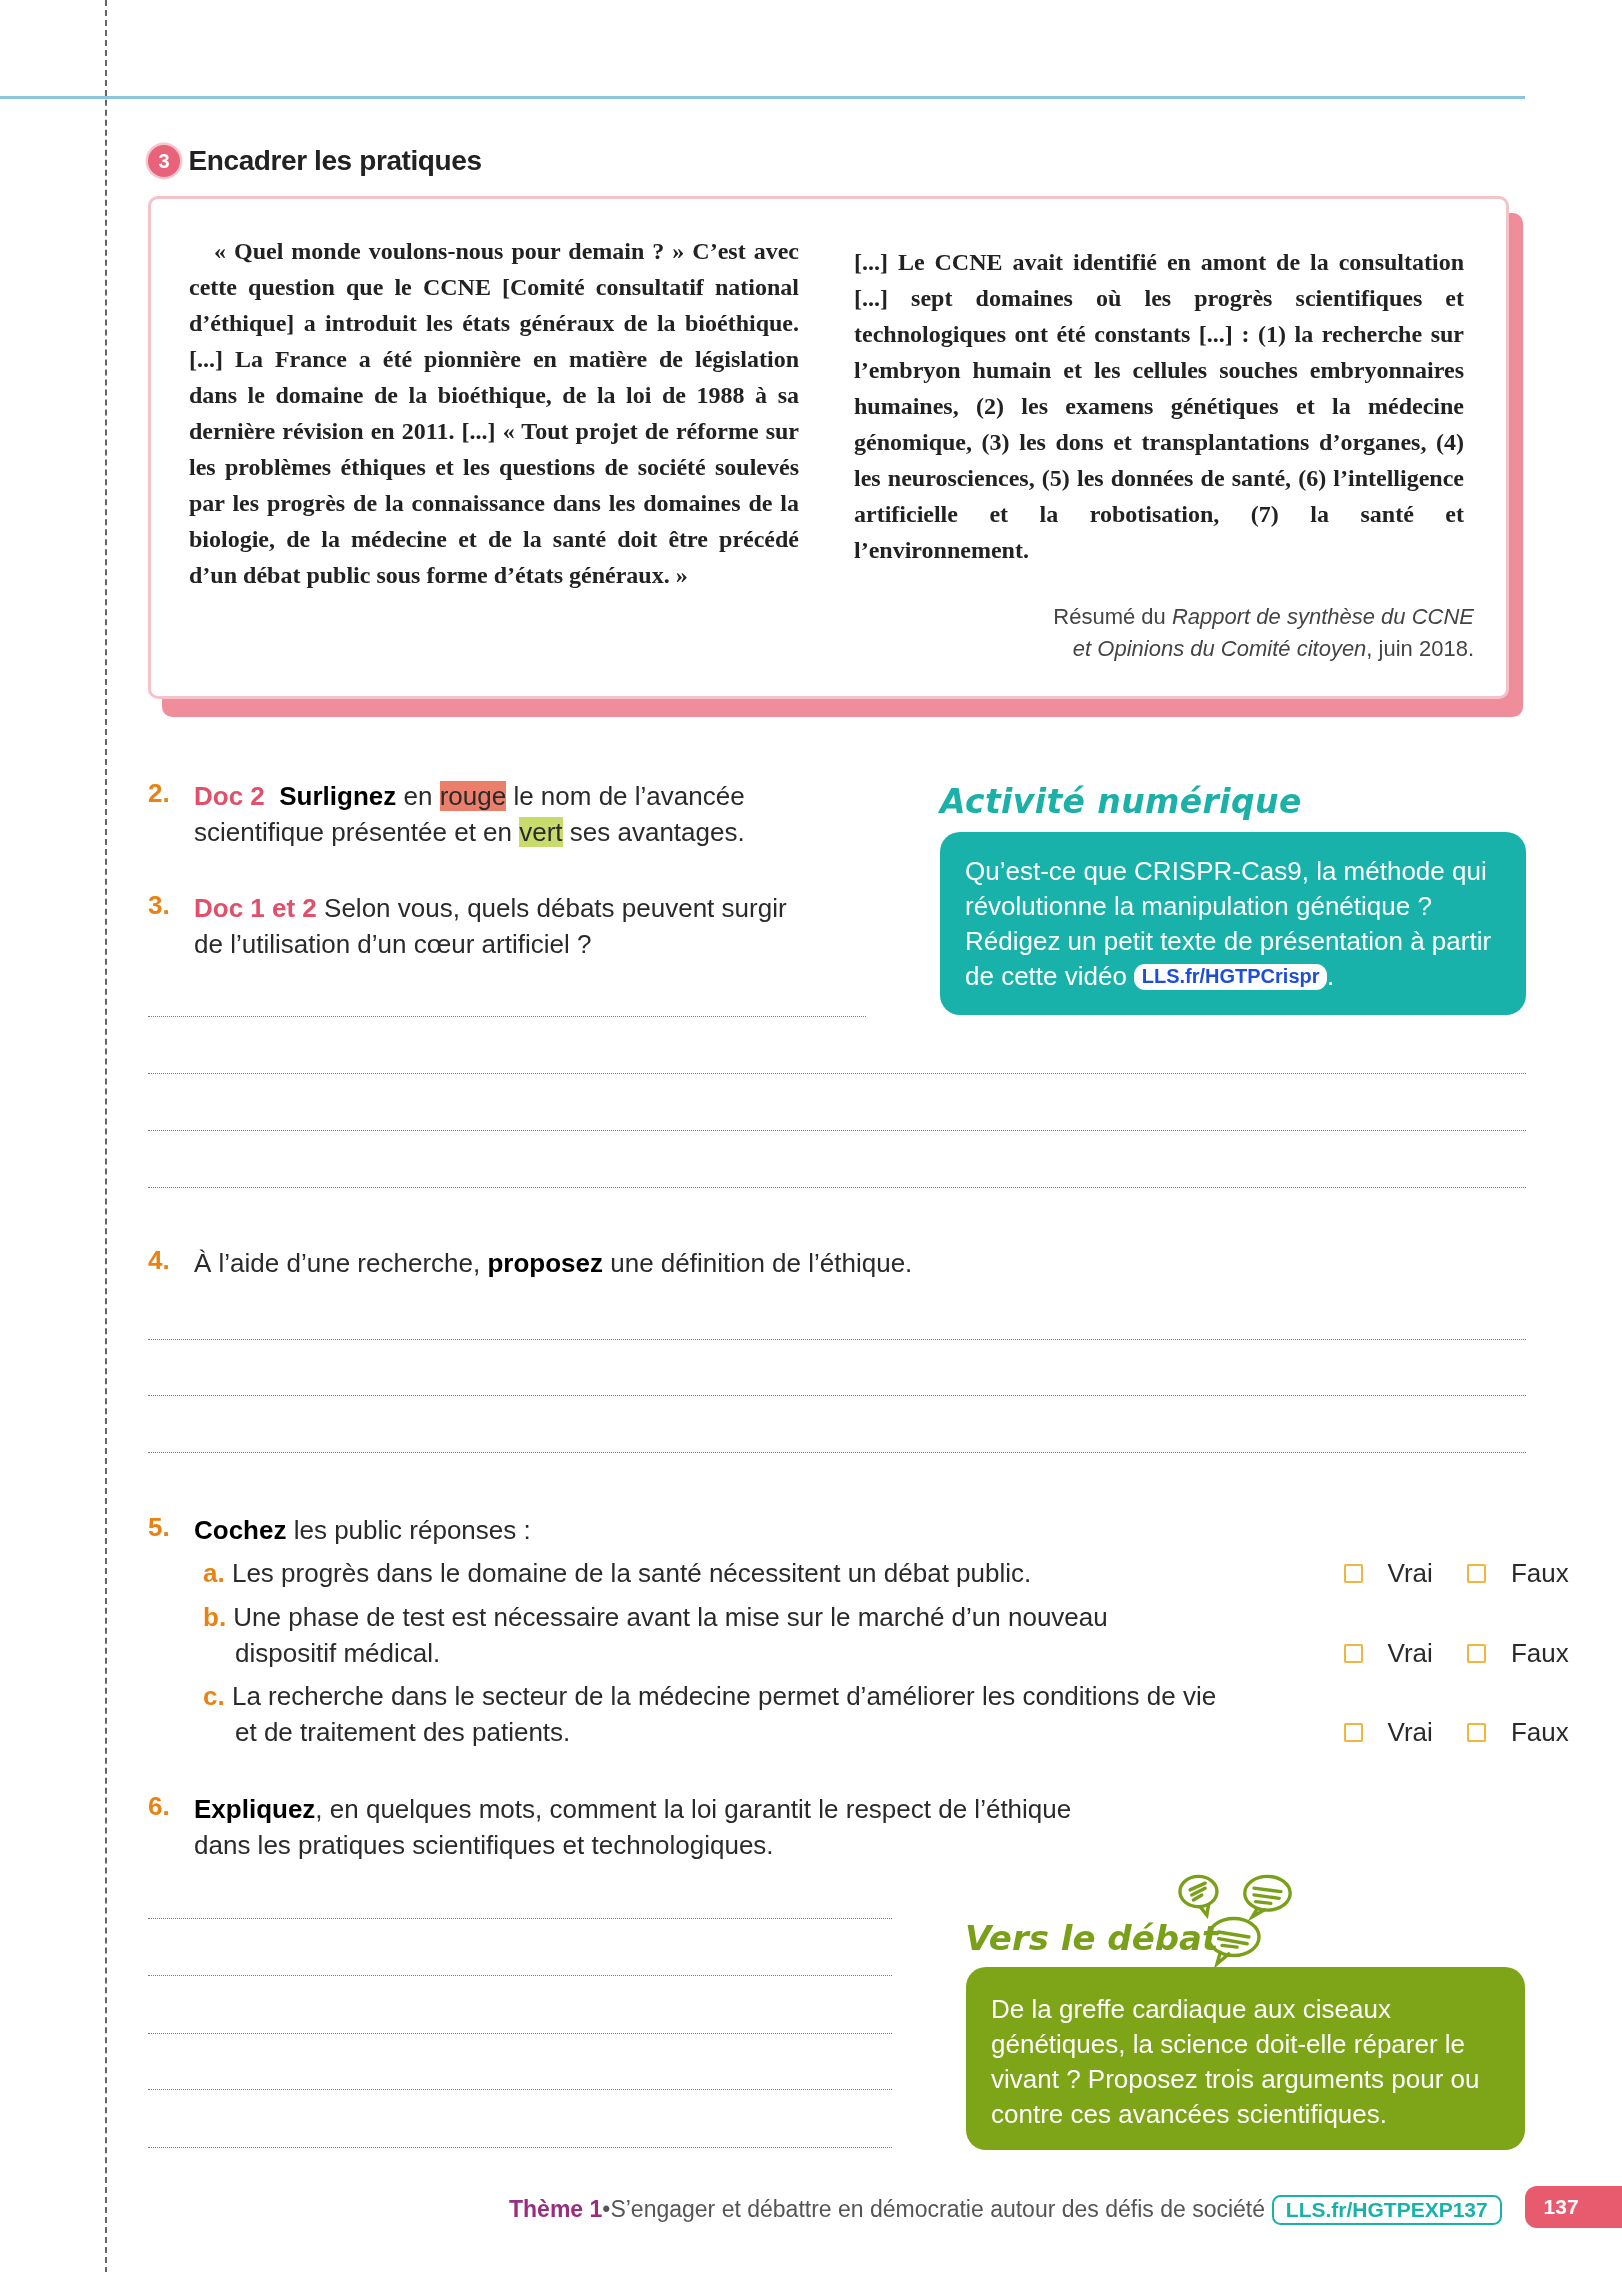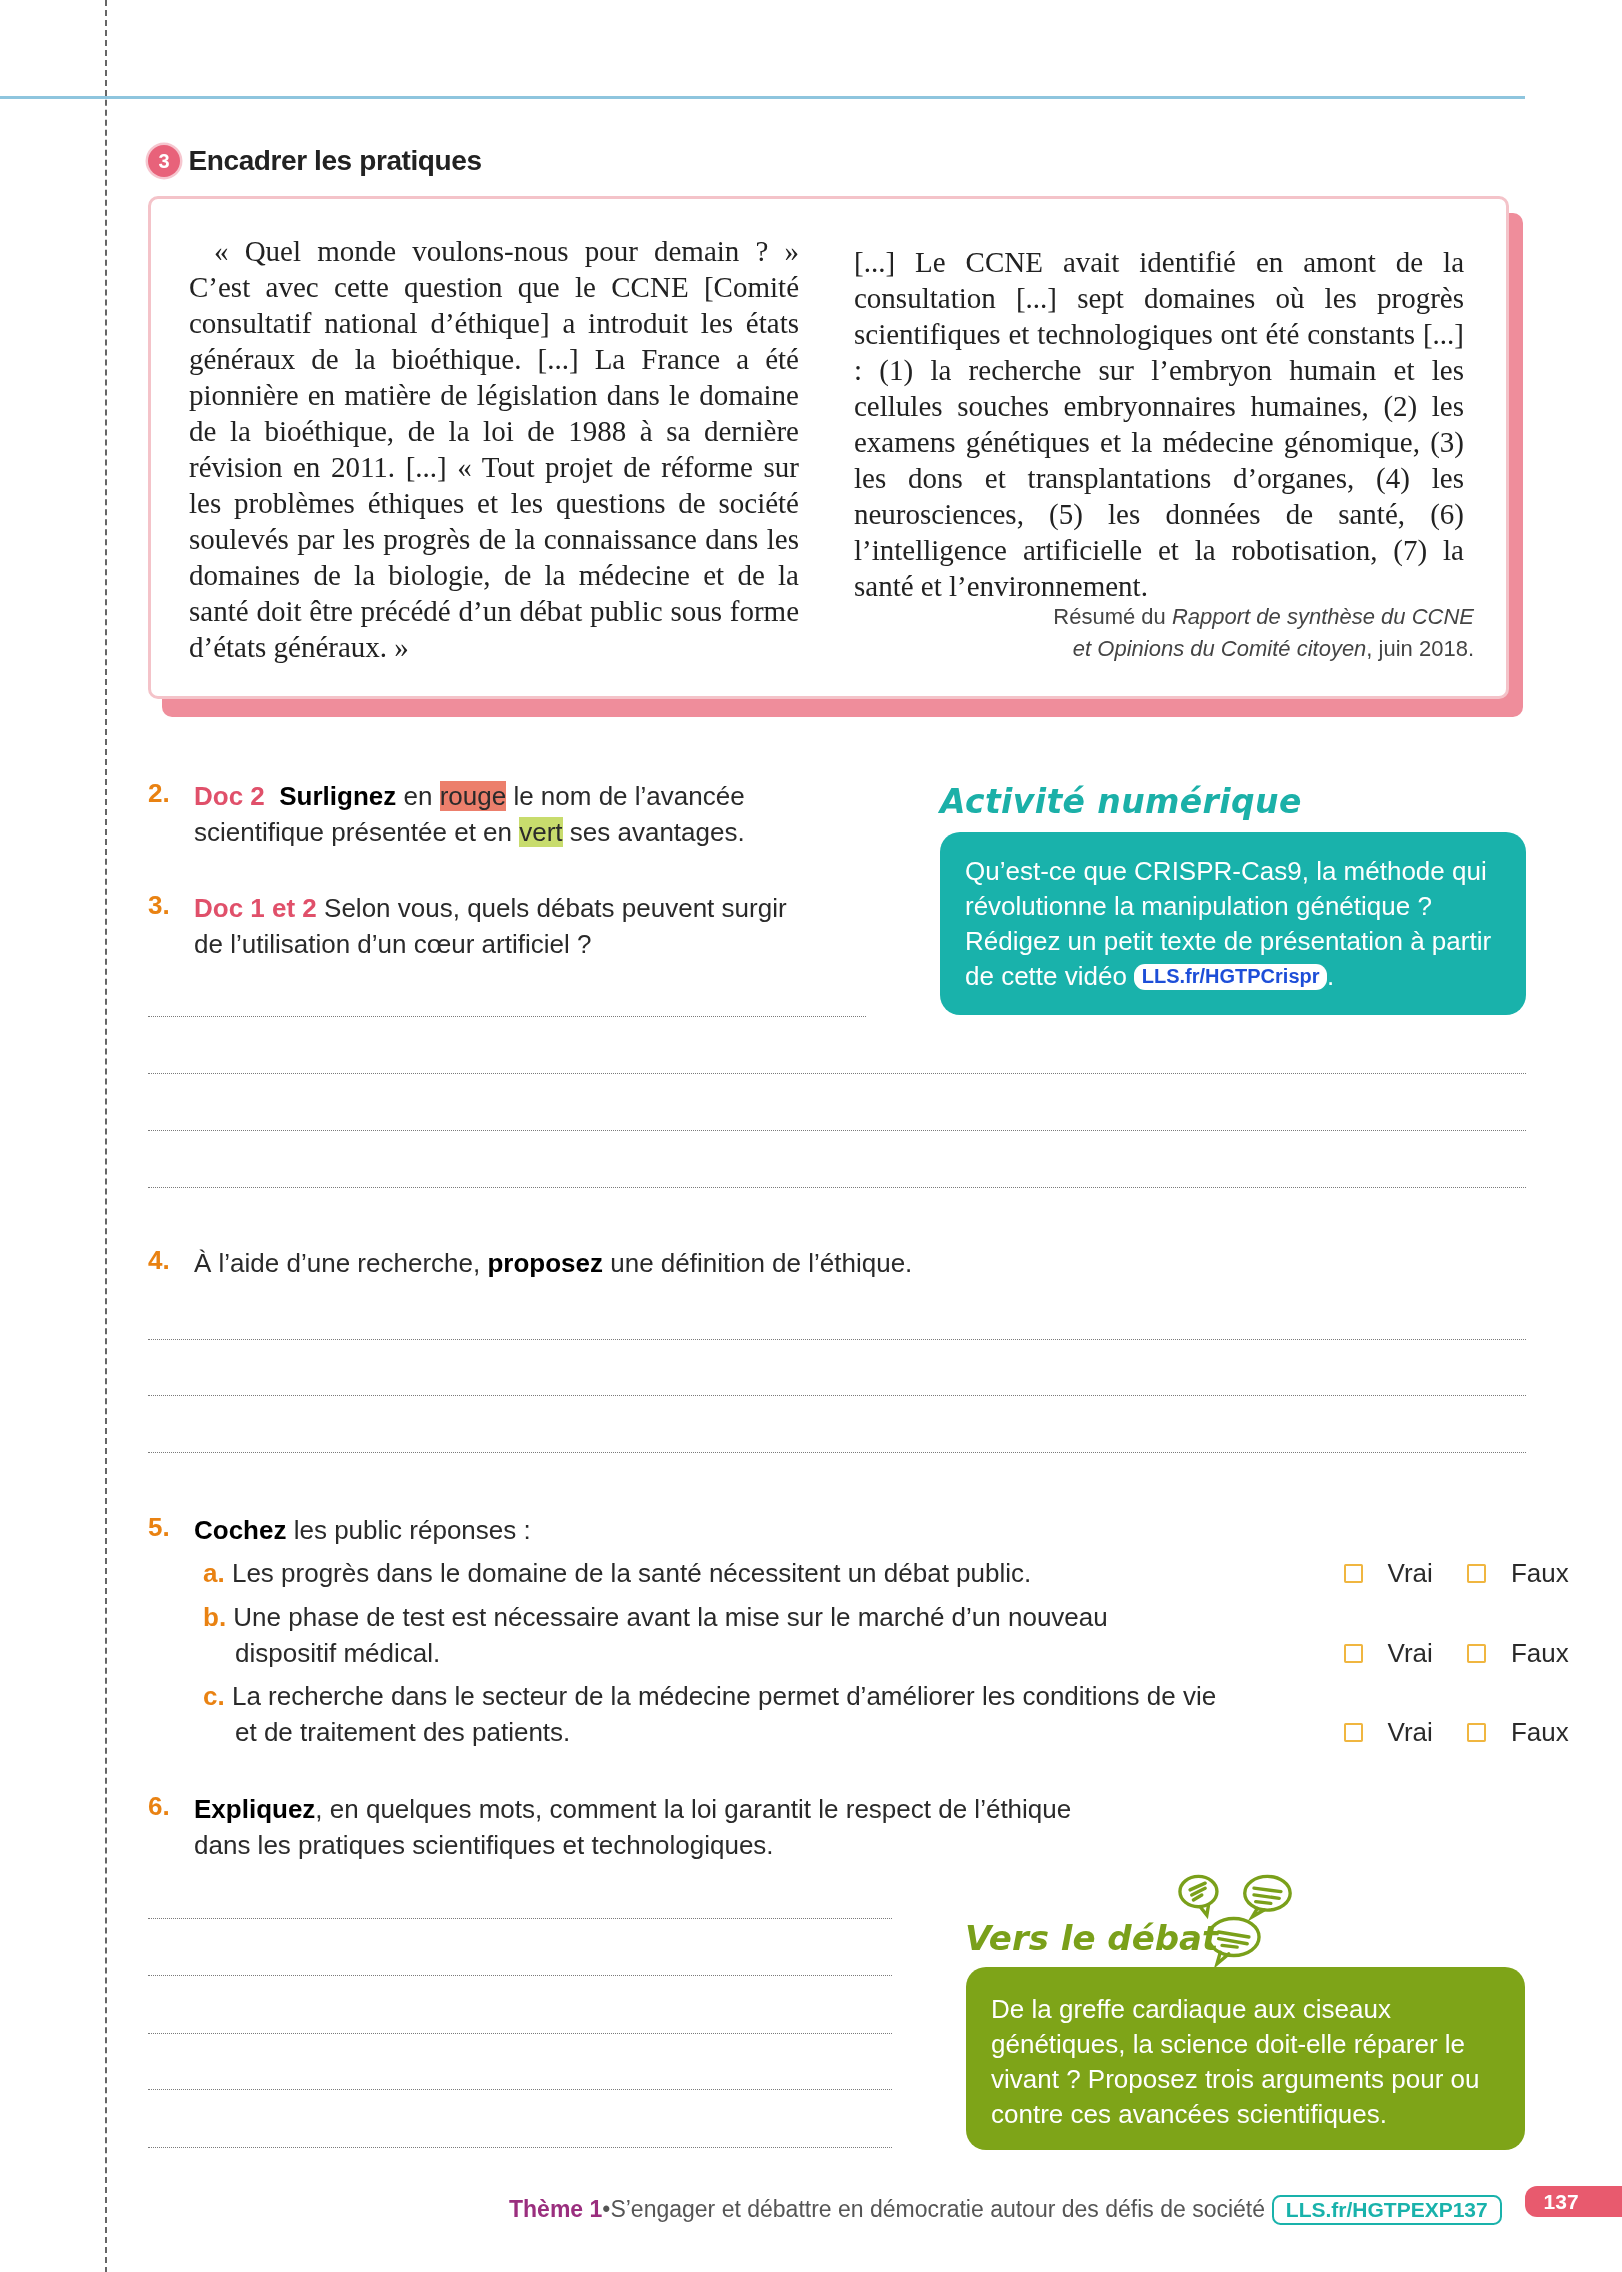--- a/index.html
+++ b/index.html
@@ -6,21 +6,21 @@
   body { width:1623px; height:2273px; position:relative; overflow:hidden; font-family:"Liberation Sans", sans-serif; color:#2a2a2a; }
   .dash-line { position:absolute; left:105px; top:0; width:0; height:2273px; border-left:2.5px dashed #666; }
   .top-rule { position:absolute; left:0; top:96px; width:1525px; height:2.5px; background:#8ec5de; }
 
   .sec-head { position:absolute; left:148px; top:145px; display:flex; align-items:center; gap:8.5px; }
   .sec-num { width:32px; height:32px; border-radius:50%; background:#e8627a; color:#fff; font-weight:bold; font-size:20px; display:flex; align-items:center; justify-content:center; box-shadow:0 0 0 2.5px #f6c6cf; }
   .sec-title { font-size:28px; font-weight:bold; color:#222; font-family:"Liberation Sans", sans-serif; letter-spacing:-0.4px; }
 
   .quote-shadow { position:absolute; left:162px; top:213px; width:1361px; height:504px; background:#ef8d9b; border-radius:10px; }
   .quote-box { position:absolute; left:148px; top:196px; width:1361px; height:503px; background:#fff; border:3.4px solid #f4c3c9; border-radius:10px; box-sizing:border-box; }
-  .quote-col { position:absolute; top:34px; font-family:"Liberation Serif", serif; font-size:29px; line-height:36px; color:#222; text-align:justify; }
+  .quote-col { position:absolute; top:34px; font-family:"Liberation Serif", serif; font-size:24px; line-height:36px; color:#222; text-align:justify;font-weight:bold; }
   .quote-col.left { left:38px; width:610px; text-indent:25px; }
   .quote-col.right { left:703px; width:610px;margin-top:11px; }
   .quote-src { position:absolute; right:32px; top:402px; text-align:right; font-size:22px; line-height:32px; color:#444; }
 
   .q { position:absolute; font-size:26px; line-height:36px; color:#2a2a2a; }
   .qnum { position:absolute; font-weight:bold; color:#e98212; font-size:26px; }
   .qnum::before { content:""; position:absolute; left:-6.8px; top:-1.7px; width:30px; height:35px; background:#fbe9a4; border-radius:45% 55% 40% 60%; z-index:-1; opacity:0.9; }
   .doc { color:#e0506a; font-weight:bold; }
   .bold { font-weight:bold; color:#000000; }
   .hl-red { background:#ec7f6c; }
@@ -37,21 +37,21 @@
   .cb { display:inline-block; width:15px; height:15px; border:2.5px solid #f0b640; border-radius:1.7px; margin-right:8.5px; cursor:pointer; }
   .vf .lab { margin-right:18.6px; }
 
   .deb-title { position:absolute; left:965px; top:1918px; font-family:"DejaVu Sans", sans-serif; font-style:italic; font-weight:bold; font-size:34px; color:#7aa01a; }
   .deb-icons { position:absolute; left:1166px; top:1868px; width:144px; height:101px; }
   .deb-box { position:absolute; left:966px; top:1967px; width:559px; height:183px; background:#7ea418; border-radius:20px; color:#fff; box-sizing:border-box; padding:25px 25px; font-size:26px; line-height:35px; }
 
   .footer { position:absolute; left:509px; top:2195px; display:flex; align-items:center; font-size:23px; color:#555; }
   .footer .theme { color:#9a2e7e; font-weight:bold; }
   .footer .link { margin-left:6.8px; border:2.5px solid #19b2ab; color:#19b2ab; border-radius:8.5px; font-weight:bold; font-size:21px; padding:0.8px 12px; }
-  .page-num { position:absolute; left:1525px; top:2186px; width:97px; height:31px; background:#e85a6e; color:#fff; font-weight:bold; font-size:21px; display:flex; align-items:center; padding-left:18.6px; box-sizing:border-box; border-radius:12px 0 0 12px; }
+  .page-num { position:absolute; left:1525px; top:2186px; width:97px; height:42px; background:#e85a6e; color:#fff; font-weight:bold; font-size:21px; display:flex; align-items:center; padding-left:18.6px; box-sizing:border-box; border-radius:12px 0 0 12px; }
 </style>
 </head>
 <body>
 
 <div class="dash-line"></div>
 <div class="top-rule"></div>
 
 <div class="sec-head">
   <div class="sec-num">3</div>
   <div class="sec-title">Encadrer les pratiques</div>

